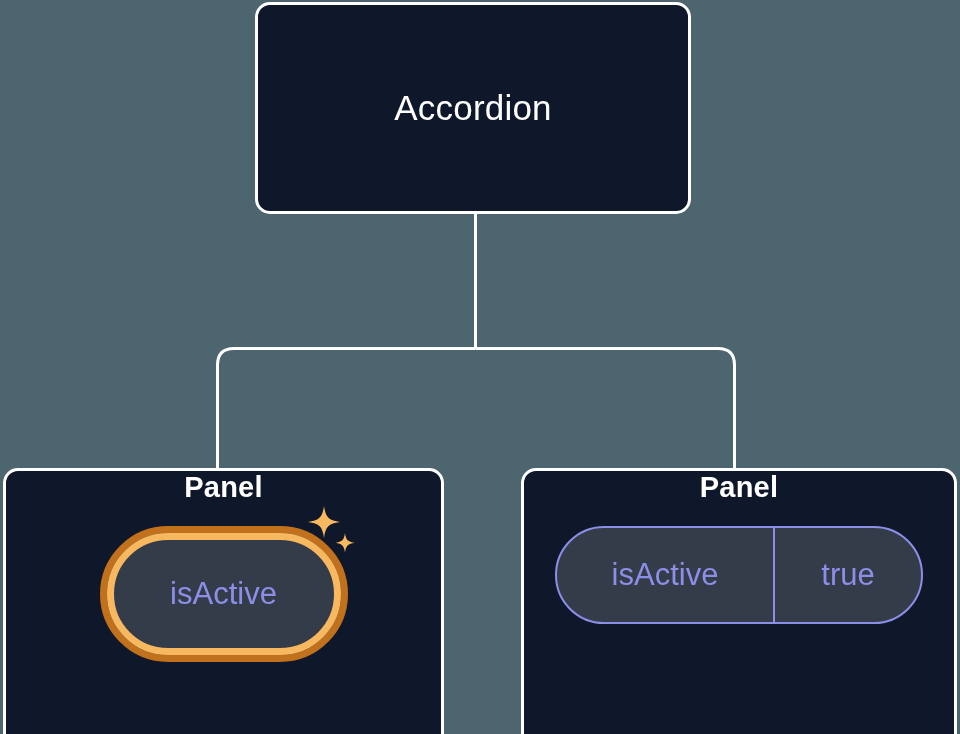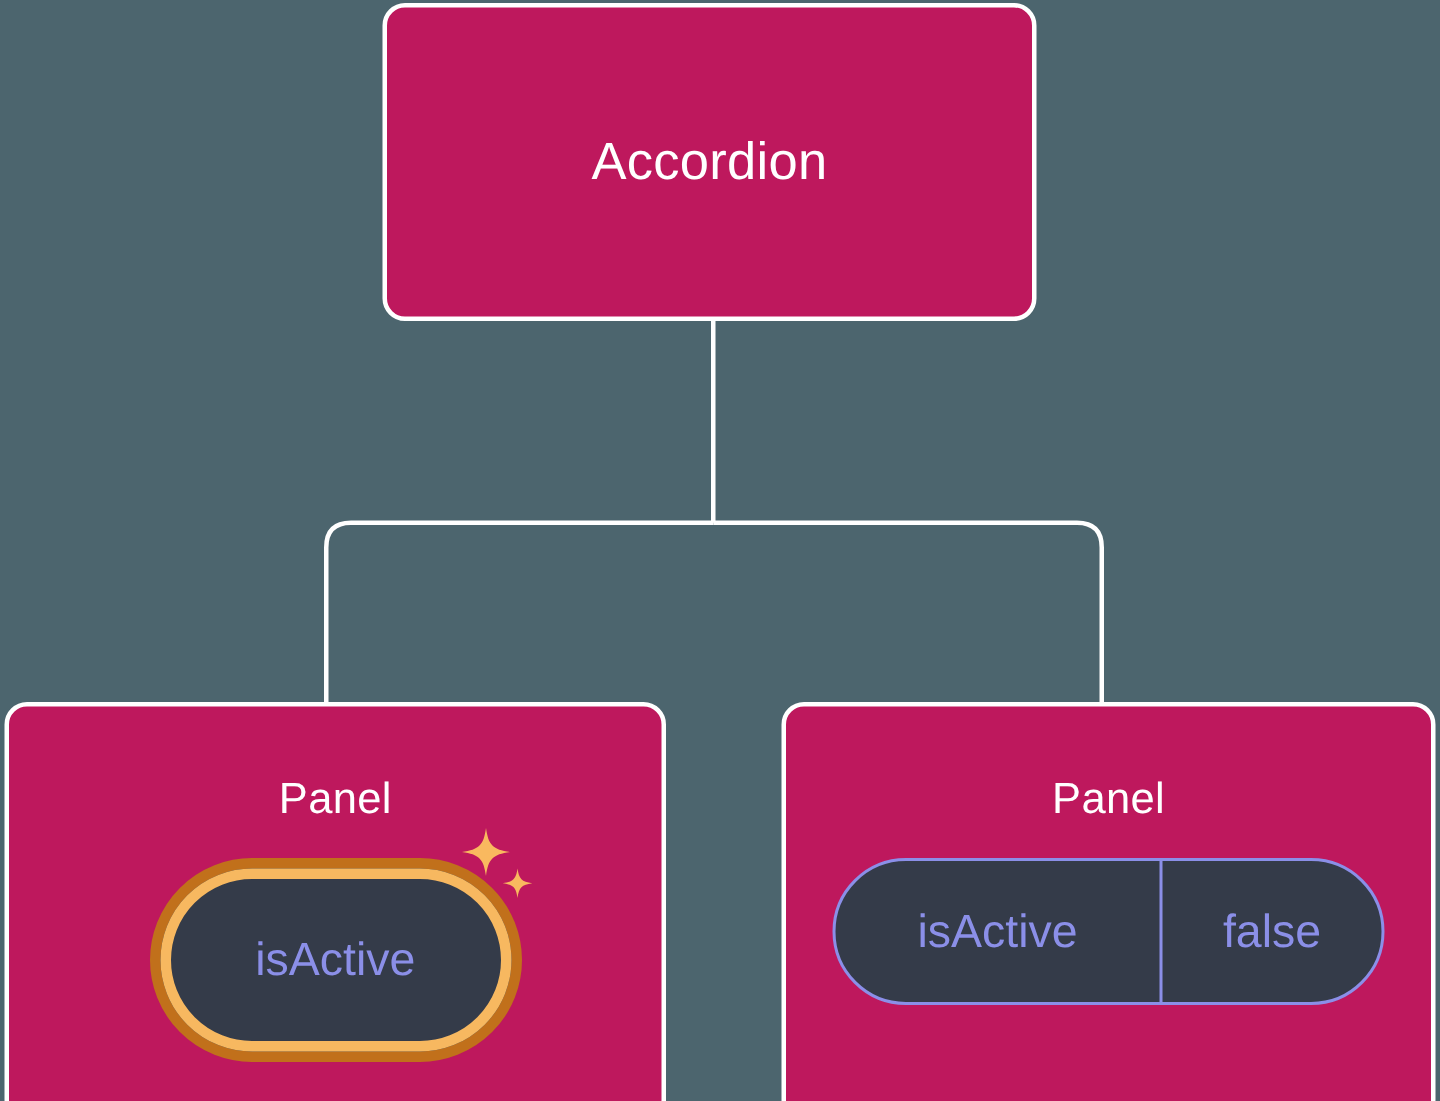--- a/index.html
+++ b/index.html
@@ -28,21 +28,21 @@
     left: 0;
     top: 0;
     width: 960px;
     height: 734px;
     pointer-events: none;
   }
 
   
   .node {
     position: absolute;
-    background: #be185d;
+    background: #0f172a;
     border: 3px solid #ffffff;
     border-radius: 15px;
     box-sizing: border-box;
   }
 
   .node-root {
     left: 255px;
     top: 2px;
     width: 436px;
     height: 212px;
@@ -72,22 +72,21 @@
   }
 
   .node-panel-right {
     left: 521px;
     width: 436px;
   }
 
   .node-title-panel {
     color: #ffffff;
     font-size: 29px;
-    font-weight: 400;
-    margin-top: 46px;
+    font-weight: 700;
     letter-spacing: 0.2px;
   }
 
   
   .pill-wrap {
     position: relative;
     margin-top: 22px;
   }
 
   .pill {
@@ -211,18 +210,18 @@
       </svg>
     </div>
   </div>
 
   <div class="node node-panel node-panel-right">
     <span class="node-title-panel">Panel</span>
 
     <div class="pill-wrap">
       <div class="pill pill-plain">
         <span class="pill-key">isActive</span>
-        <span class="pill-val">false</span>
+        <span class="pill-val">true</span>
       </div>
     </div>
   </div>
 
 </div>
 
 </body></html>

